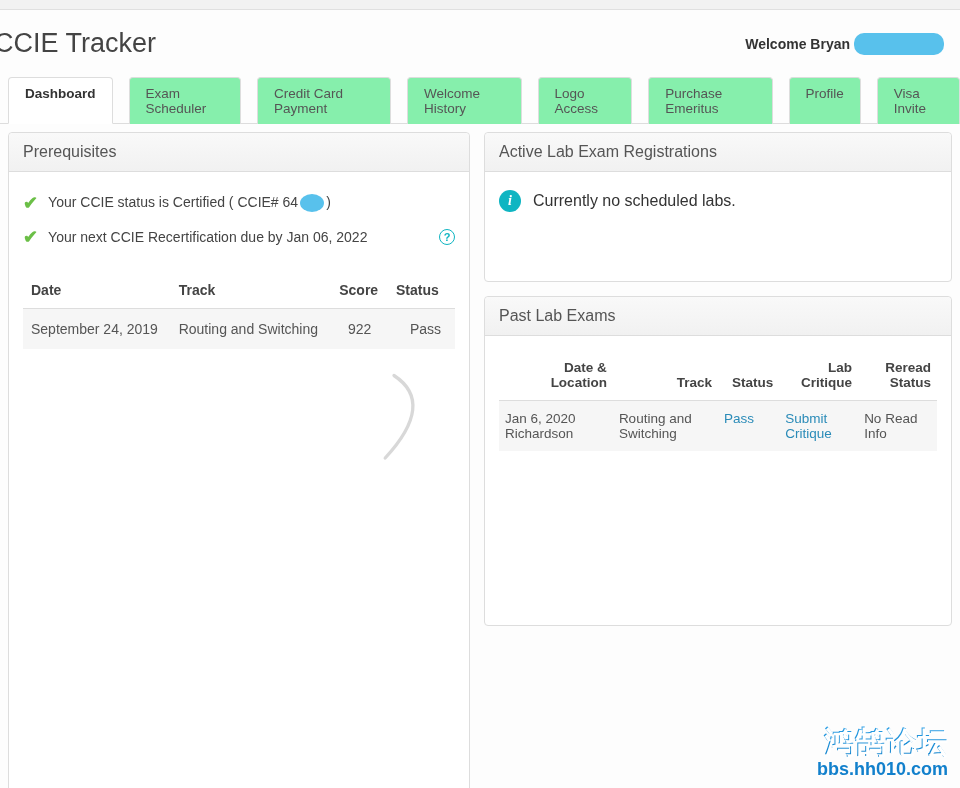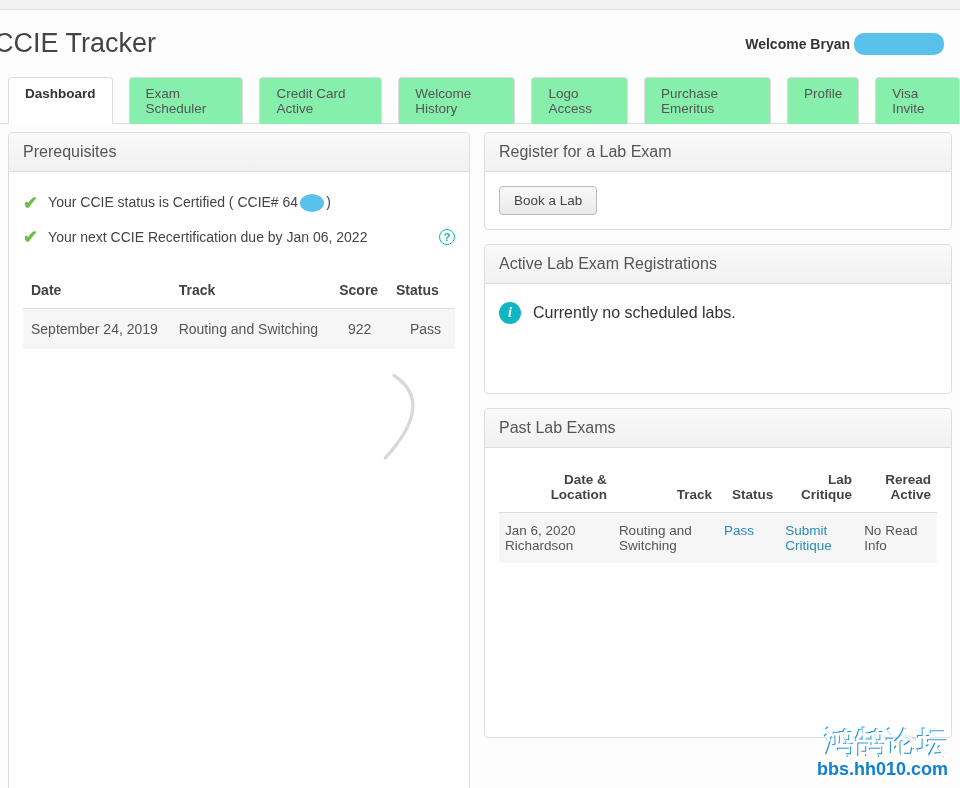--- a/index.html
+++ b/index.html
@@ -251,21 +251,21 @@
   <h1 class="page-title">CCIE Tracker</h1>
   <div class="welcome-wrap">
     <span>Welcome Bryan</span>
     <span class="redaction"></span>
   </div>
 </div>
 
 <div class="tabs">
   <div class="tab active">Dashboard</div>
   <div class="tab">Exam Scheduler</div>
-  <div class="tab">Credit Card Active</div>
+  <div class="tab">Credit Card Payment</div>
   <div class="tab">Welcome History</div>
   <div class="tab">Logo Access</div>
   <div class="tab">Purchase Emeritus</div>
   <div class="tab">Profile</div>
   <div class="tab">Visa Invite</div>
 </div>
 
 <div class="content">
 
   <div class="col-left">
@@ -304,26 +304,20 @@
             </tr>
           </tbody>
         </table>
 
       </div>
     </div>
   </div>
 
   <div class="col-right">
 
-    <div class="panel">
-      <div class="panel-header">Register for a Lab Exam</div>
-      <div class="panel-body">
-        <button class="btn">Book a Lab</button>
-      </div>
-    </div>
 
     <div class="panel reg">
       <div class="panel-header">Active Lab Exam Registrations</div>
       <div class="panel-body">
         <div class="info-row">
           <span class="info-icon">i</span>
           <span>Currently no scheduled labs.</span>
         </div>
       </div>
     </div>
@@ -331,21 +325,21 @@
     <div class="panel past-panel">
       <div class="panel-header">Past Lab Exams</div>
       <div class="panel-body">
         <table class="past">
           <thead>
             <tr>
               <th style="width:26%">Date &amp; Location</th>
               <th style="width:24%">Track</th>
               <th style="width:14%">Status</th>
               <th style="width:18%">Lab Critique</th>
-              <th style="width:18%">Reread Active</th>
+              <th style="width:18%">Reread Status</th>
             </tr>
           </thead>
           <tbody>
             <tr>
               <td>
                 <span>Jan 6, 2020</span><br>
                 <span>Richardson</span>
               </td>
               <td>Routing and Switching</td>
               <td><span class="link">Pass</span></td>

